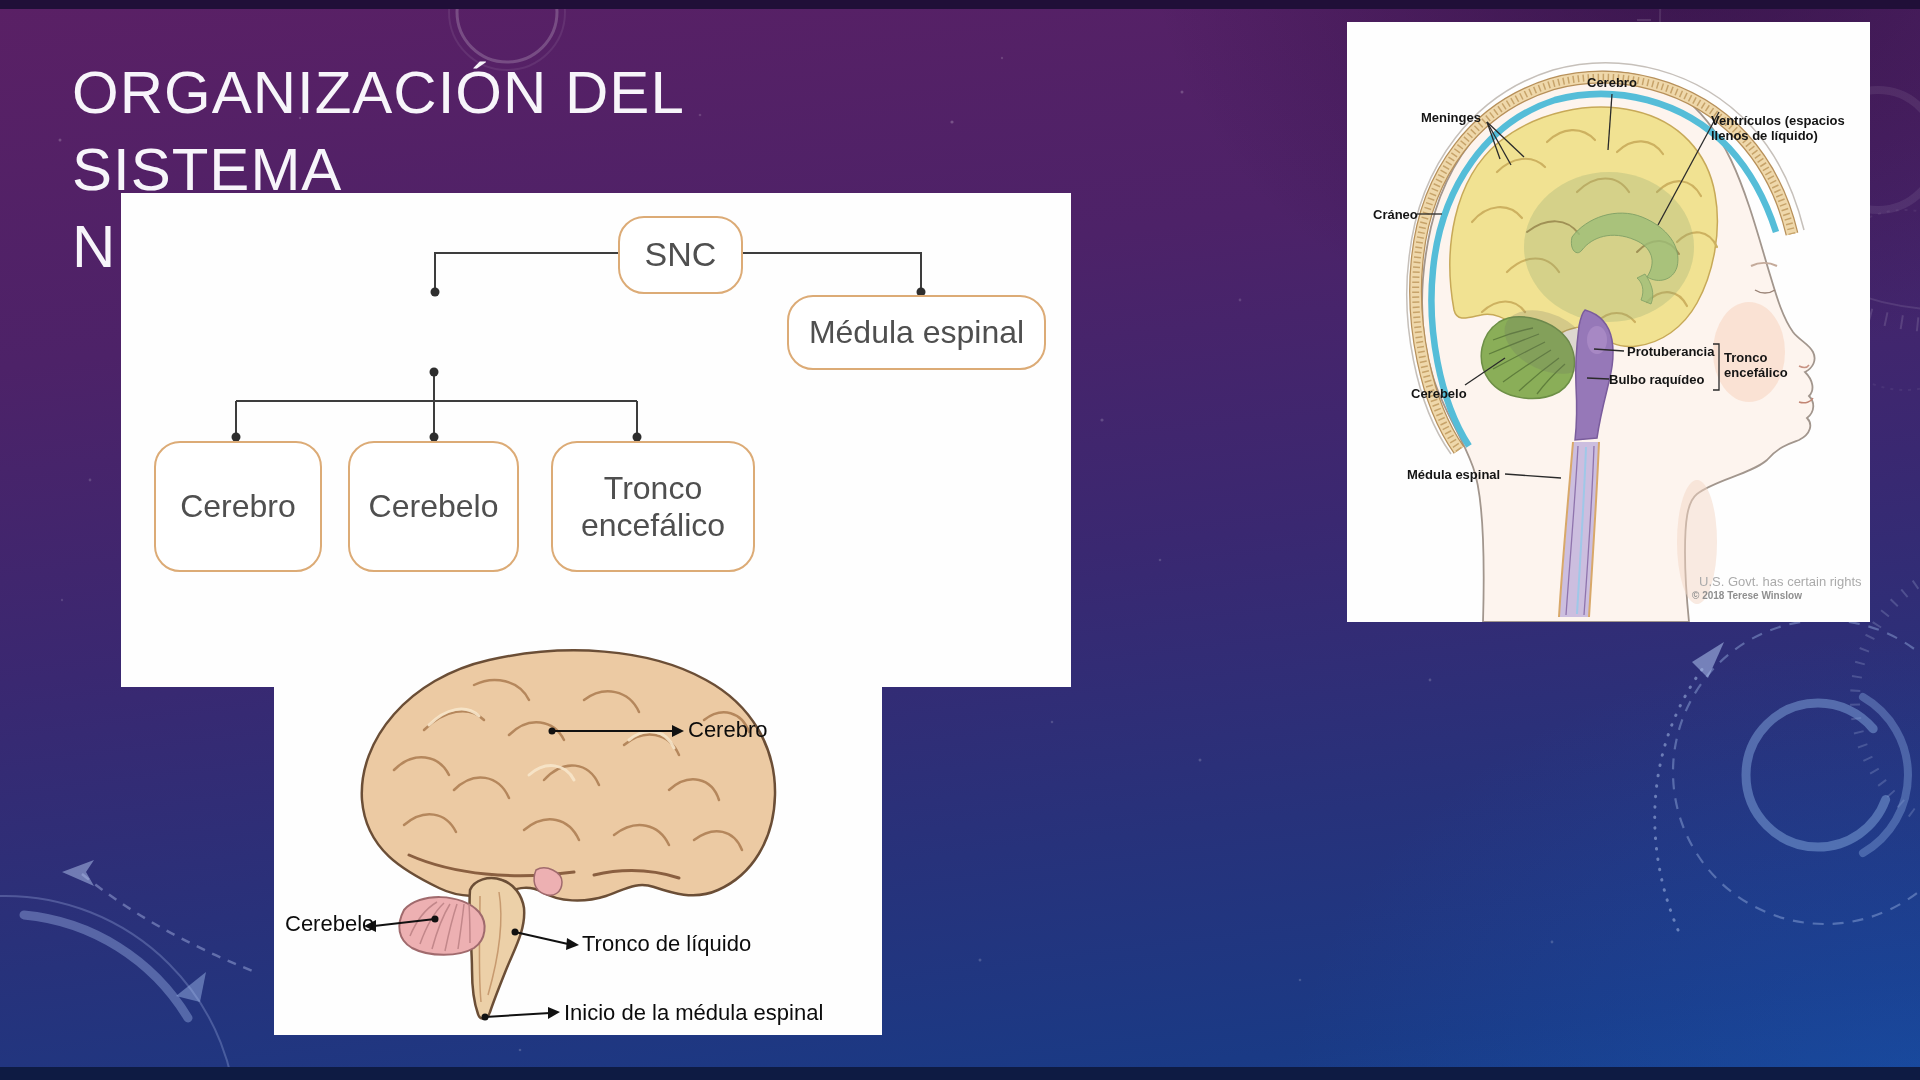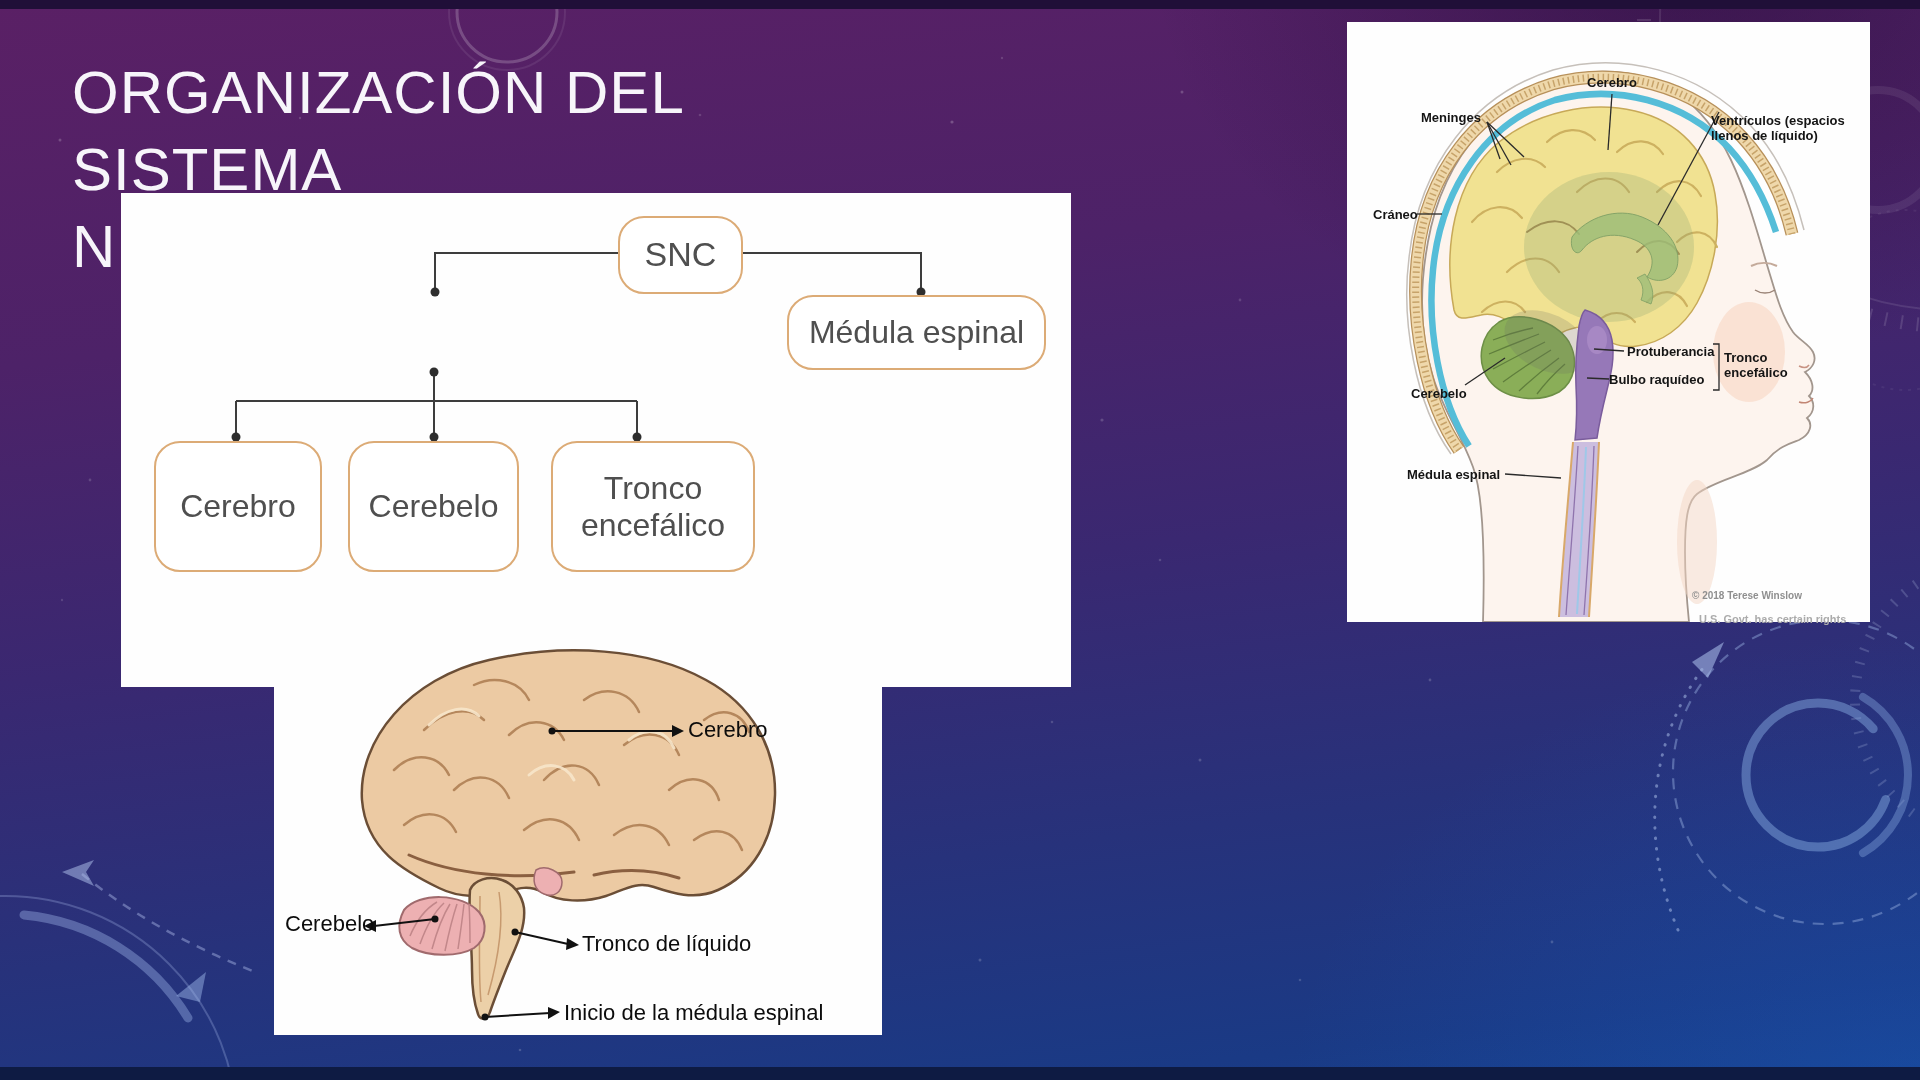--- a/index.html
+++ b/index.html
@@ -30,21 +30,21 @@
   }
   .n-snc{left:497px;top:23px;width:121px;height:74px;font-size:34px;}
   .n-enc{left:215px;top:102px;width:197px;height:73px;}
   .n-med{left:666px;top:102px;width:255px;height:71px;}
   .n-cer{left:33px;top:248px;width:164px;height:127px;}
   .n-cbl{left:227px;top:248px;width:167px;height:127px;}
   .n-tro{left:430px;top:248px;width:172px;height:127px;padding:0 14px;}
   .abs-svg{position:absolute;left:0;top:0;}
   .hd-label{position:absolute;color:#141414;font-size:13px;font-weight:bold;line-height:15px;}
   .hd-credit1{position:absolute;left:345px;top:568px;color:#8f8f8f;font-size:10px;font-weight:bold;}
-  .hd-credit2{position:absolute;left:352px;top:591px;color:#ababab;font-size:11px;font-weight:bold;}
+  .hd-credit2{position:absolute;left:352px;top:552px;color:#ababab;font-size:13px;}
   .br-label{position:absolute;color:#0c0c0c;font-size:22px;line-height:24px;white-space:nowrap;}
 </style>
 </head>
 <body>
 
 <div class="slide">
 
   <svg class="decor" width="1920" height="1080" viewBox="0 0 1920 1080" aria-hidden="true">
     <g fill="#ffffff">
       <circle cx="60" cy="140" r="1.5" opacity="0.20"></circle>

